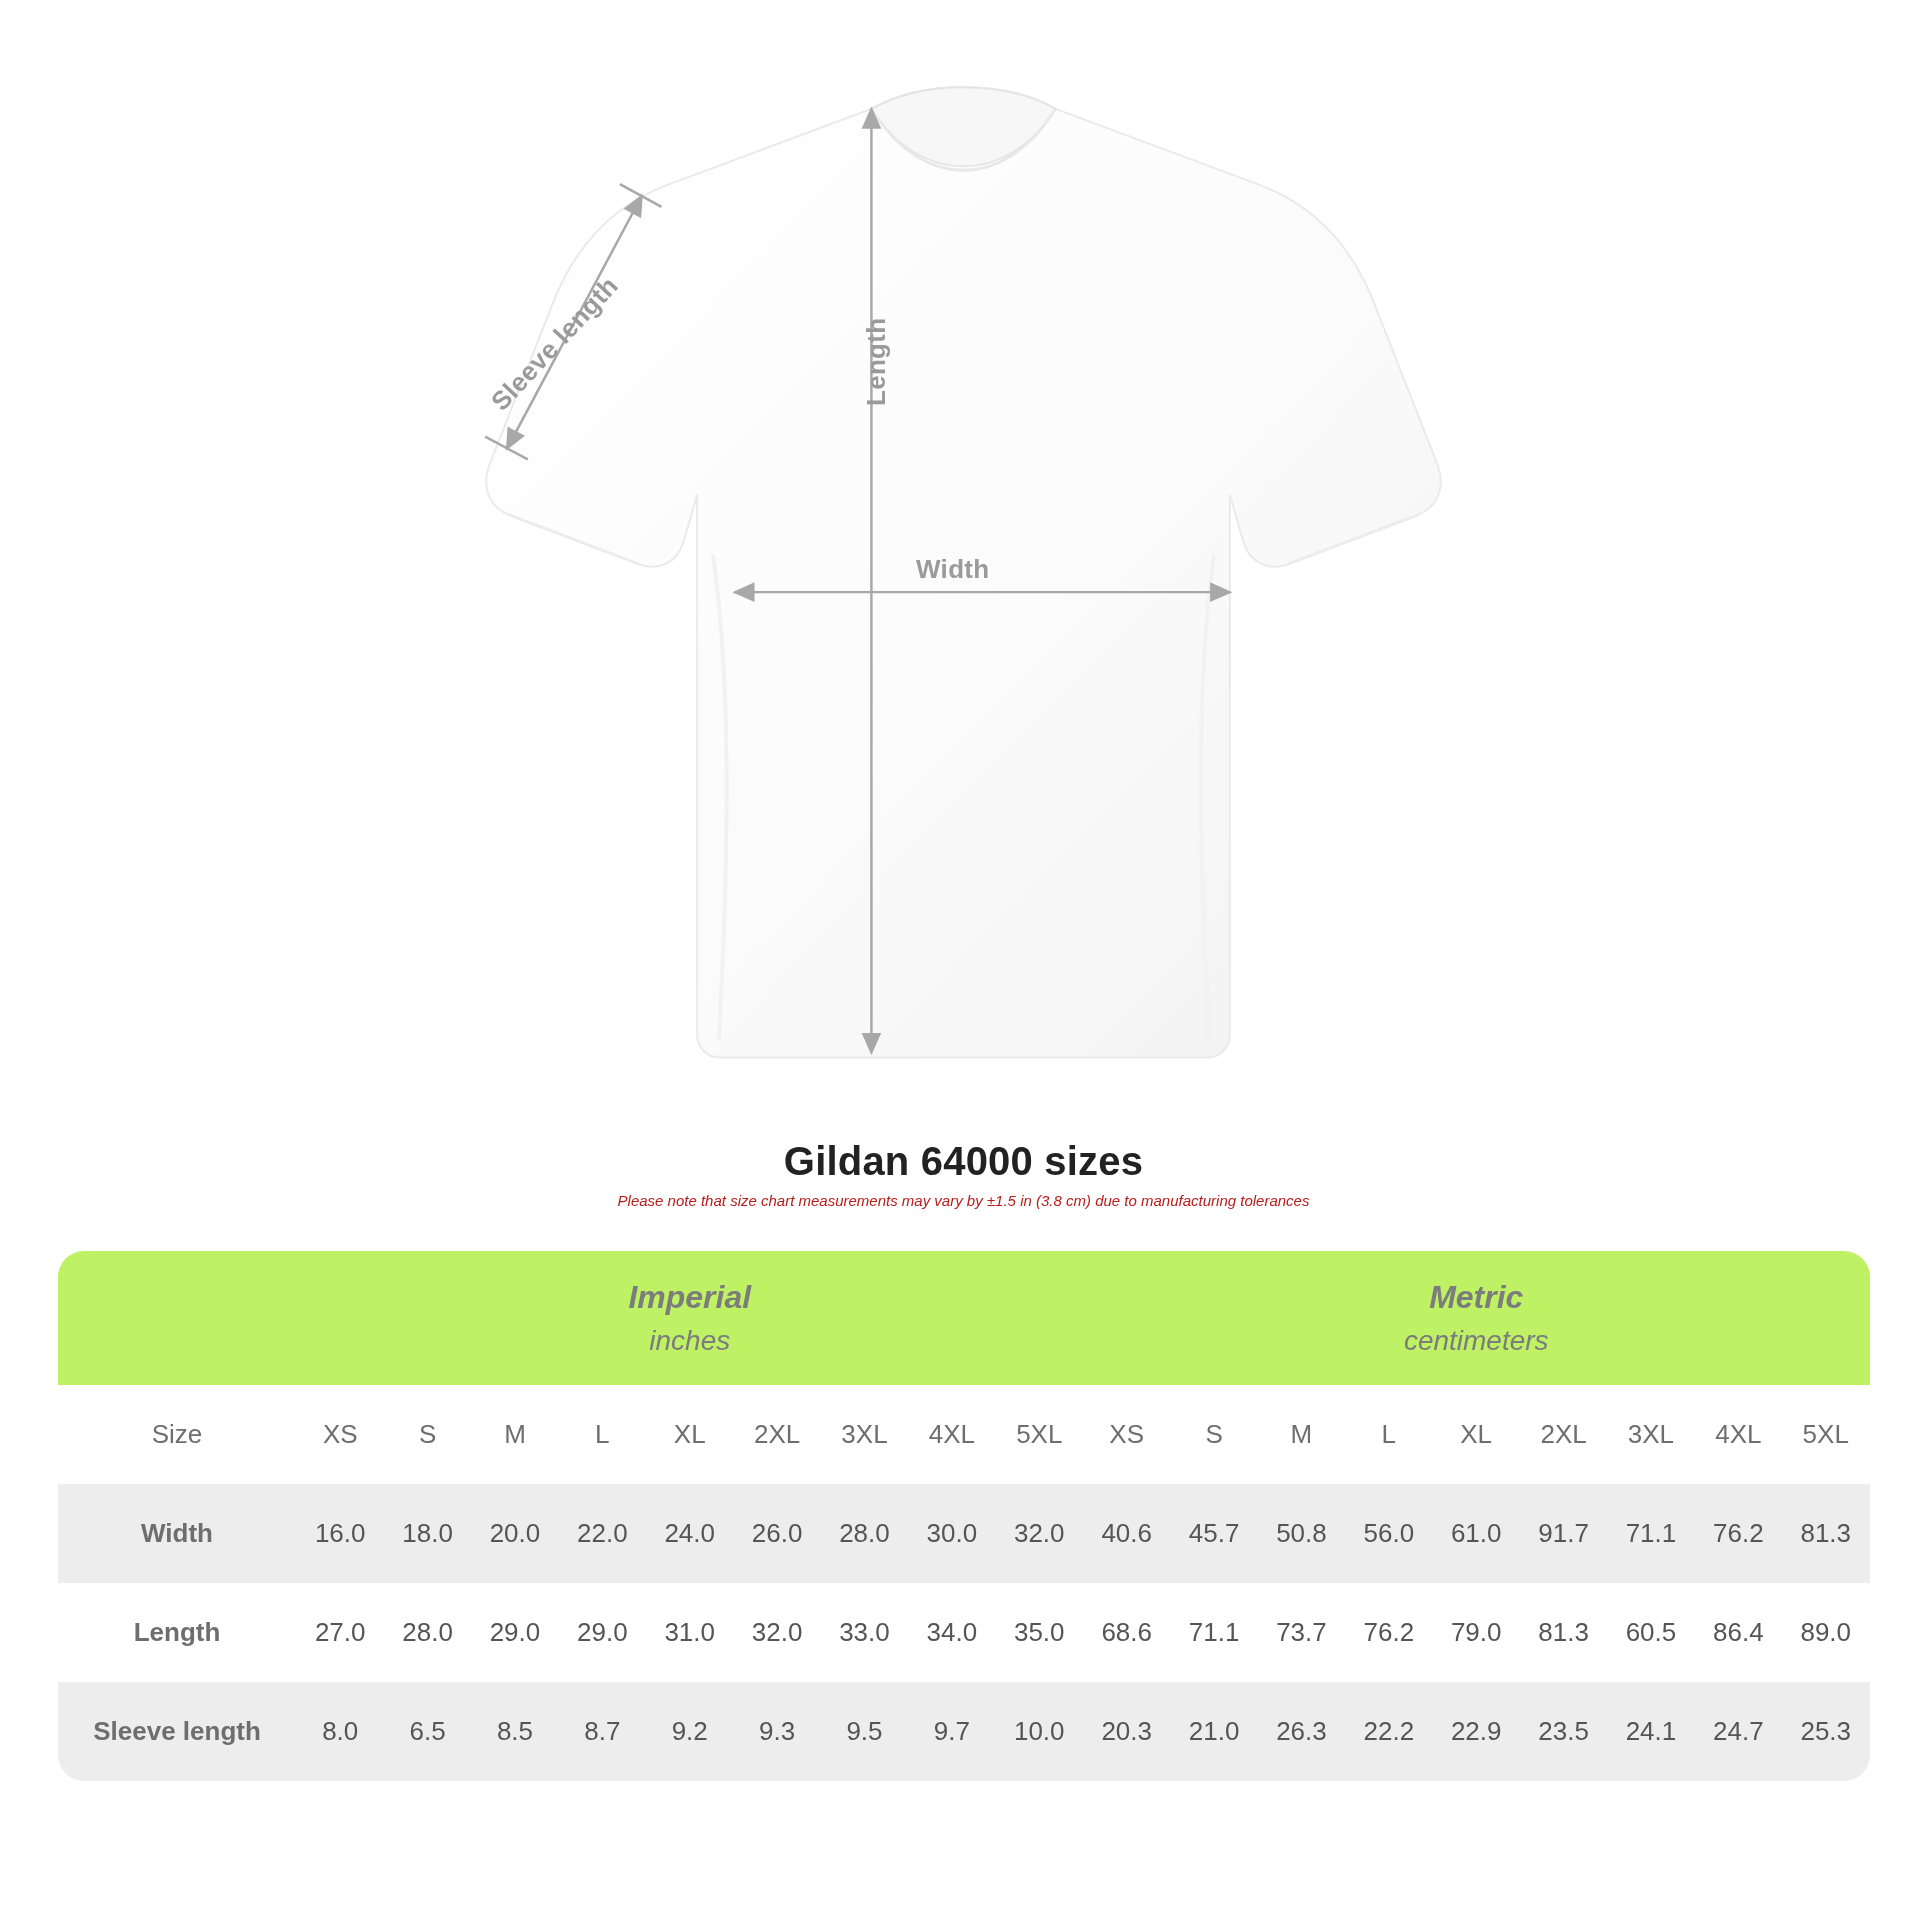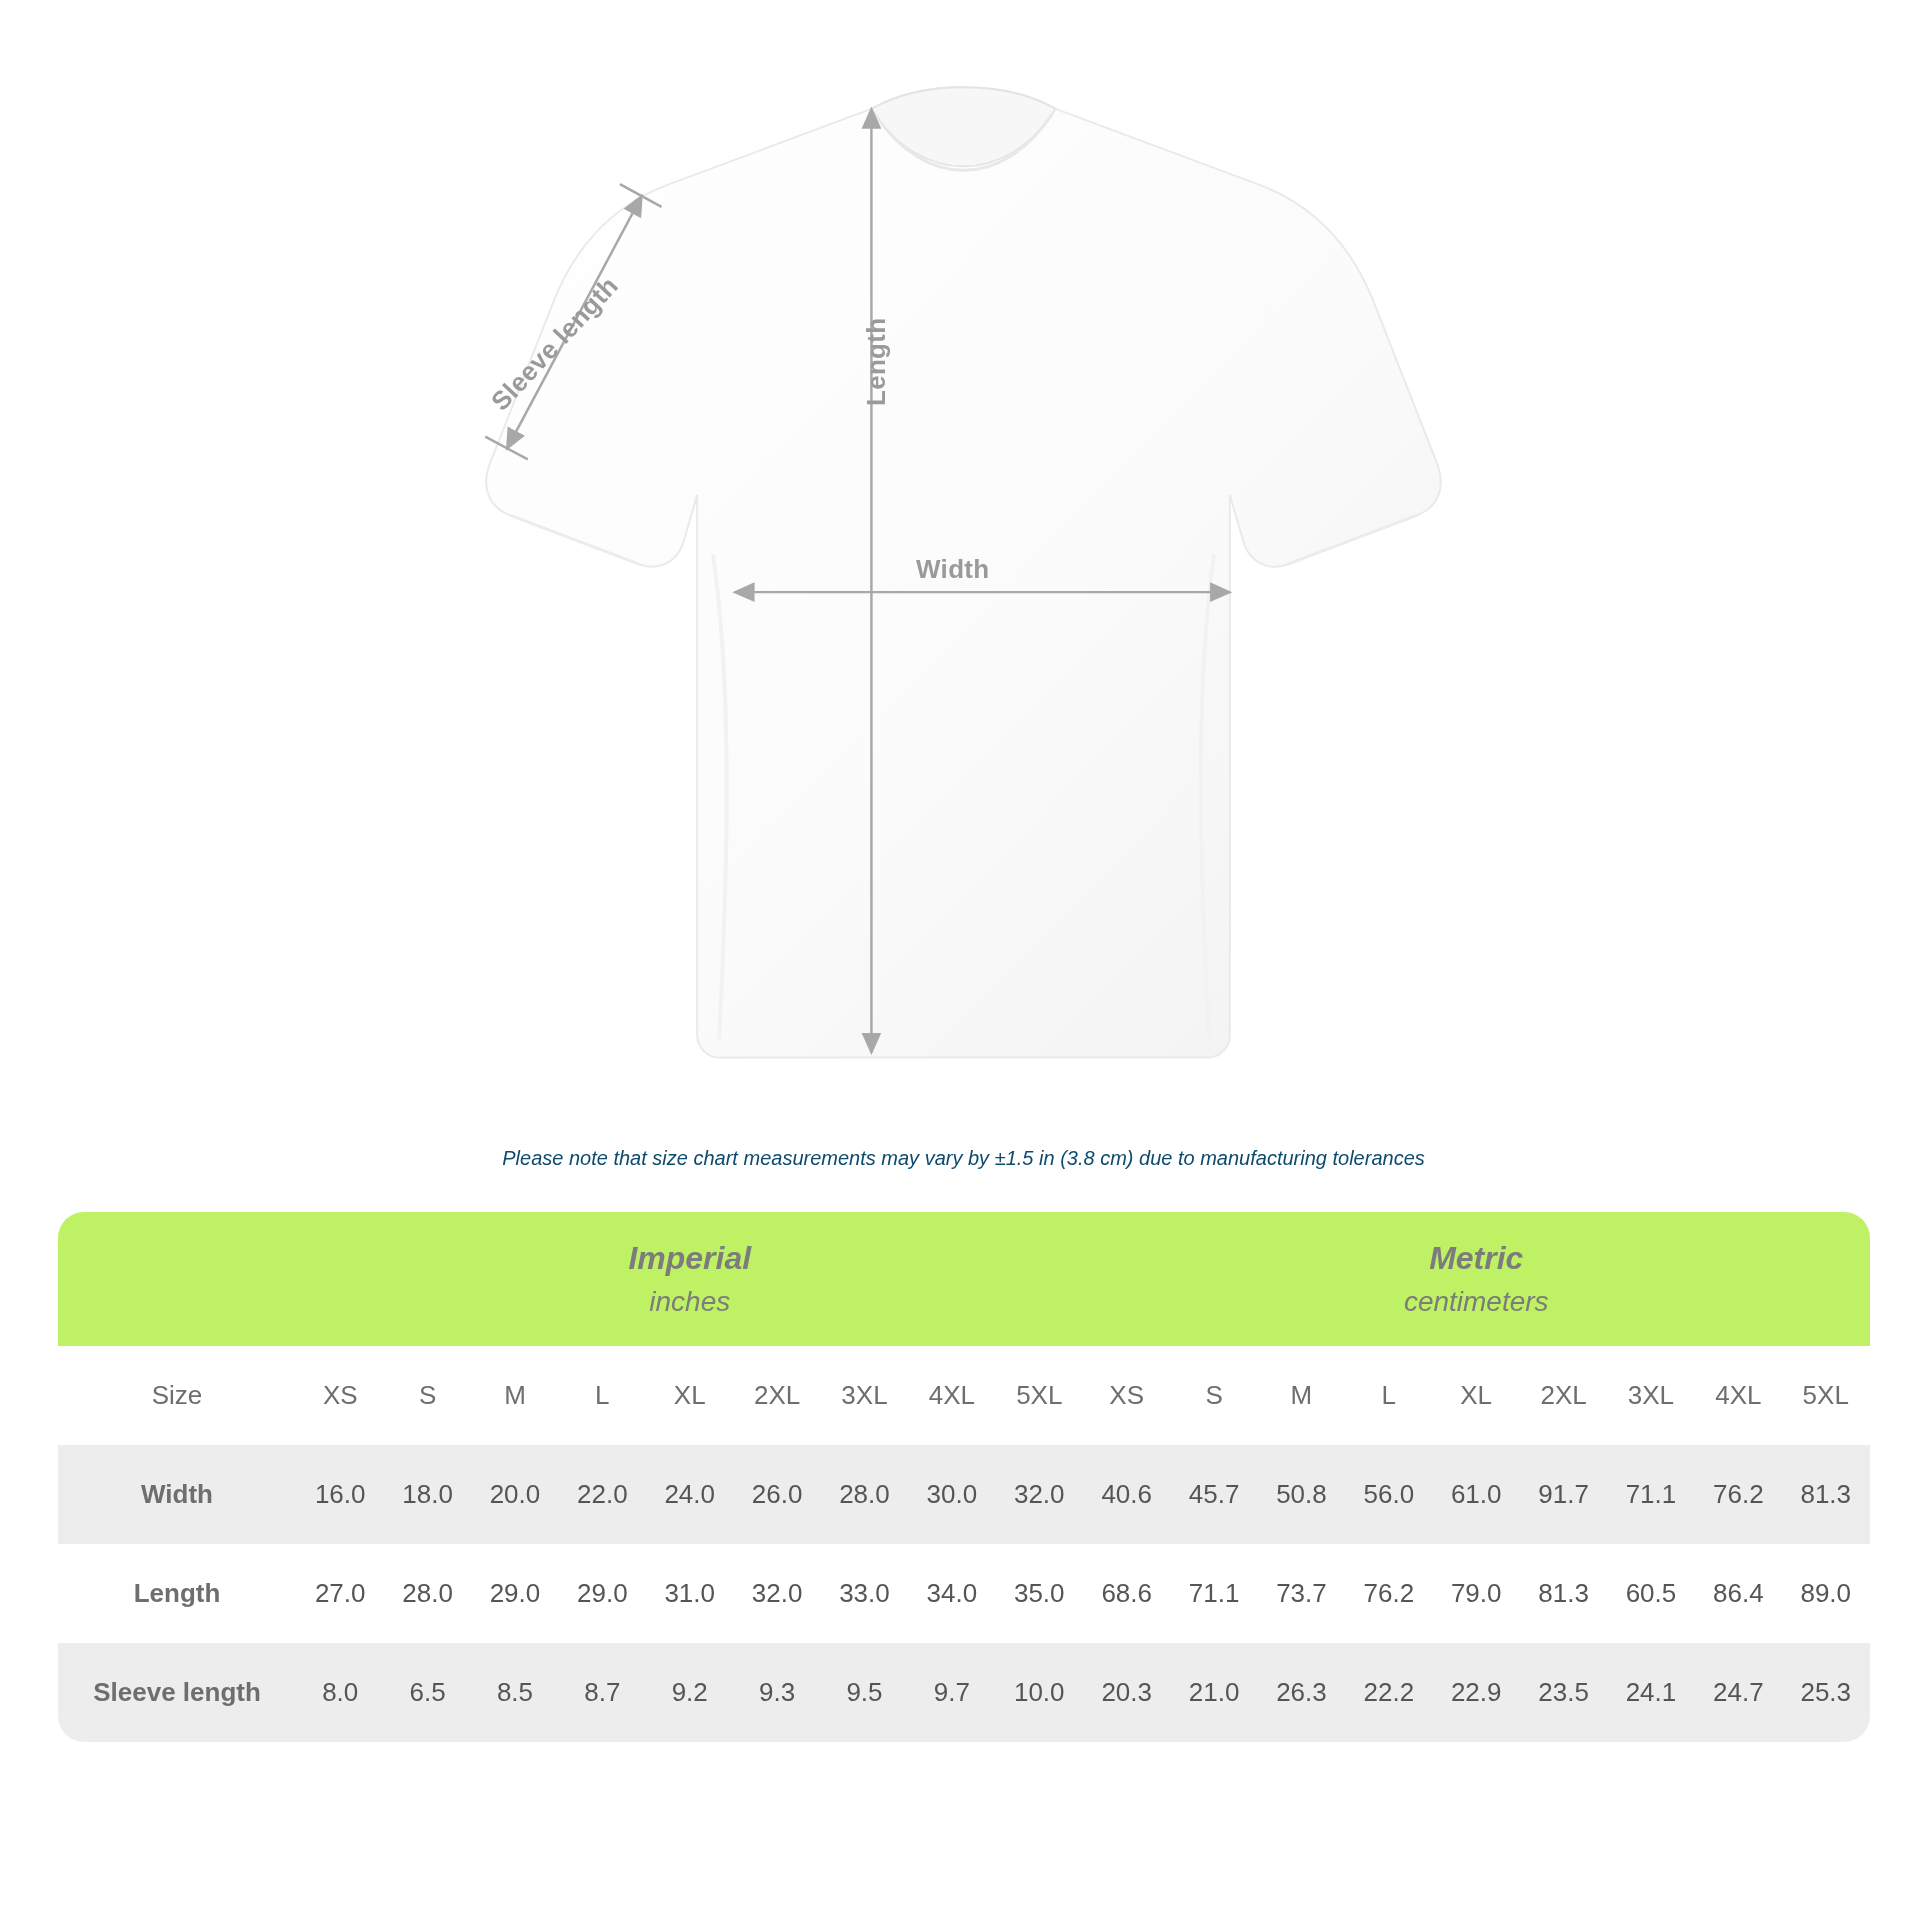--- a/index.html
+++ b/index.html
@@ -63,24 +63,24 @@
     margin-top: 30px;
   }
   .chart-title {
     font-size: 40px;
     font-weight: bold;
     color: #222222;
     margin: 0;
     letter-spacing: 0.2px;
   }
   .chart-note {
-    font-size: 20px;
+    font-size: 15px;
     font-style: italic;
-    color: #0c4a6e;
-    margin-top: 38px;
+    color: #b91c1c;
+    margin-top: 8px;
   }
 
   
   .table-wrap {
     margin: 42px auto 0 auto;
     width: 1812px;
     border-radius: 26px;
     overflow: hidden;
     background: #ffffff;
   }
@@ -209,20 +209,21 @@
         <line x1="490" y1="441" x2="533" y2="464" stroke="#a8a8a8" stroke-width="2.5"></line>
       </g>
     </svg>
 
     <div class="dim-label label-width">Width</div>
     <div class="dim-label label-length">Length</div>
     <div class="dim-label label-sleeve">Sleeve length</div>
   </div>
 
   <div class="title-block">
+    <h1 class="chart-title">Gildan 64000 sizes</h1>
     <div class="chart-note">Please note that size chart measurements may vary by ±1.5 in (3.8 cm) due to manufacturing tolerances</div>
   </div>
 
   <div class="table-wrap">
     <table class="size-table">
       <colgroup>
         <col class="c-label">
         <col class="c-data">
           <col class="c-data">
           <col class="c-data">

